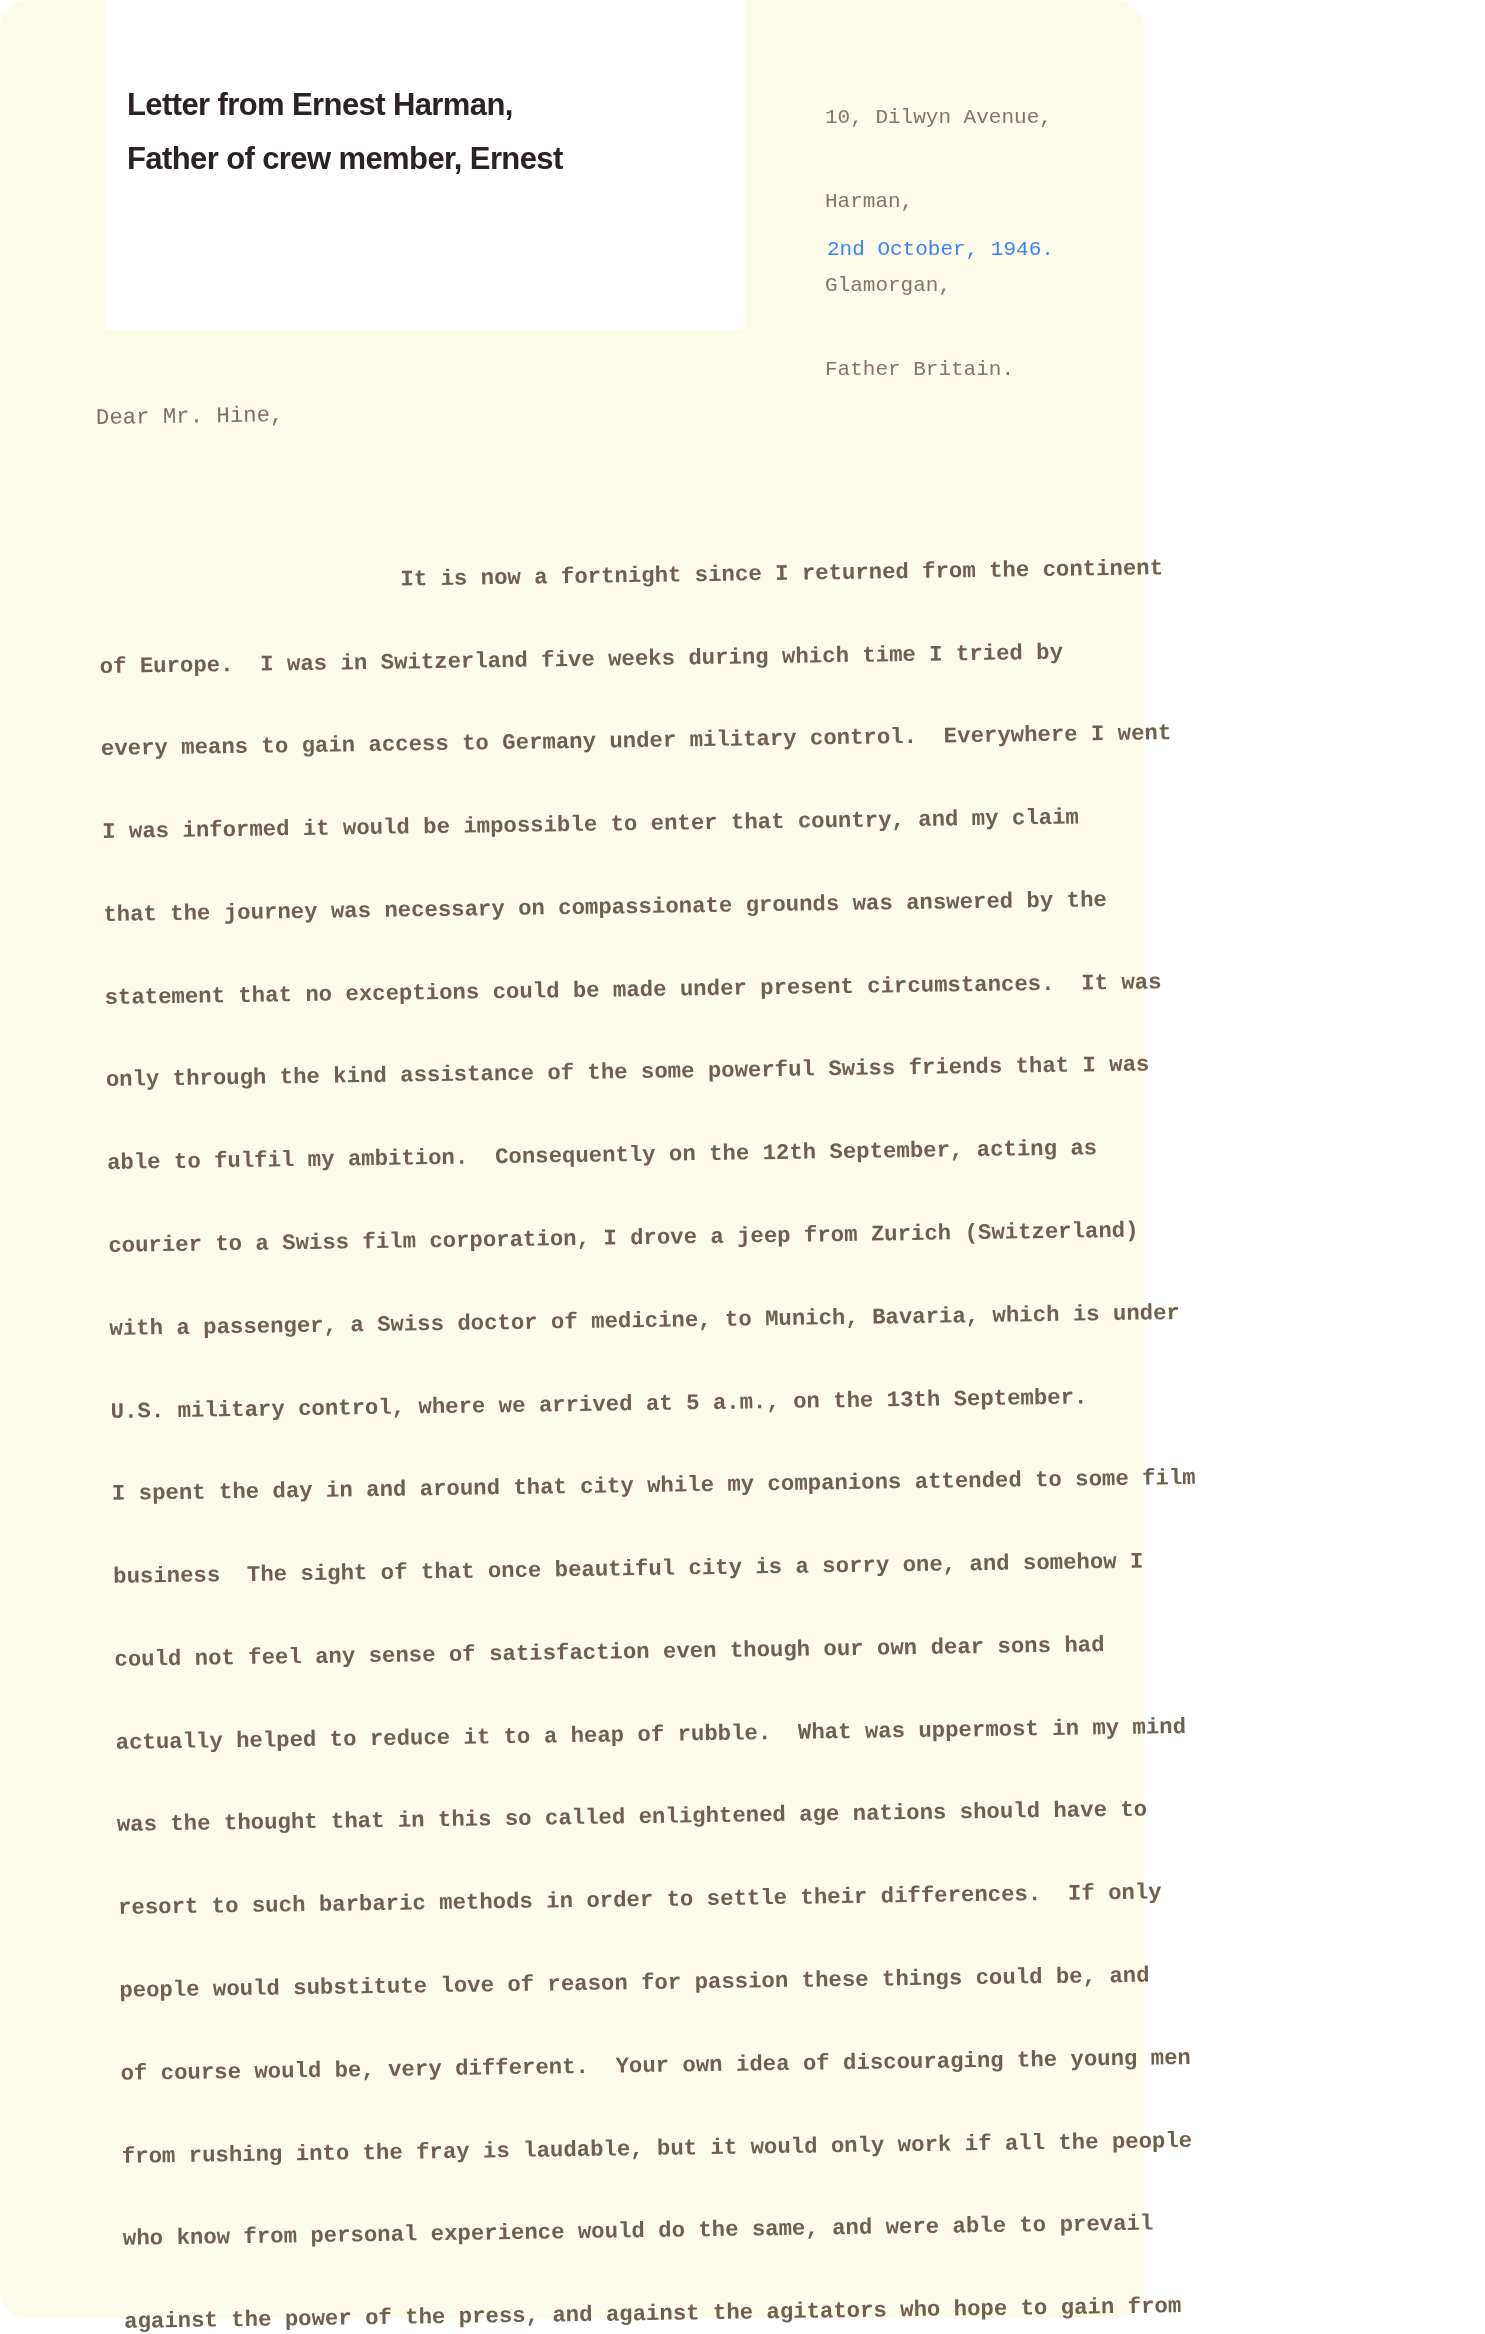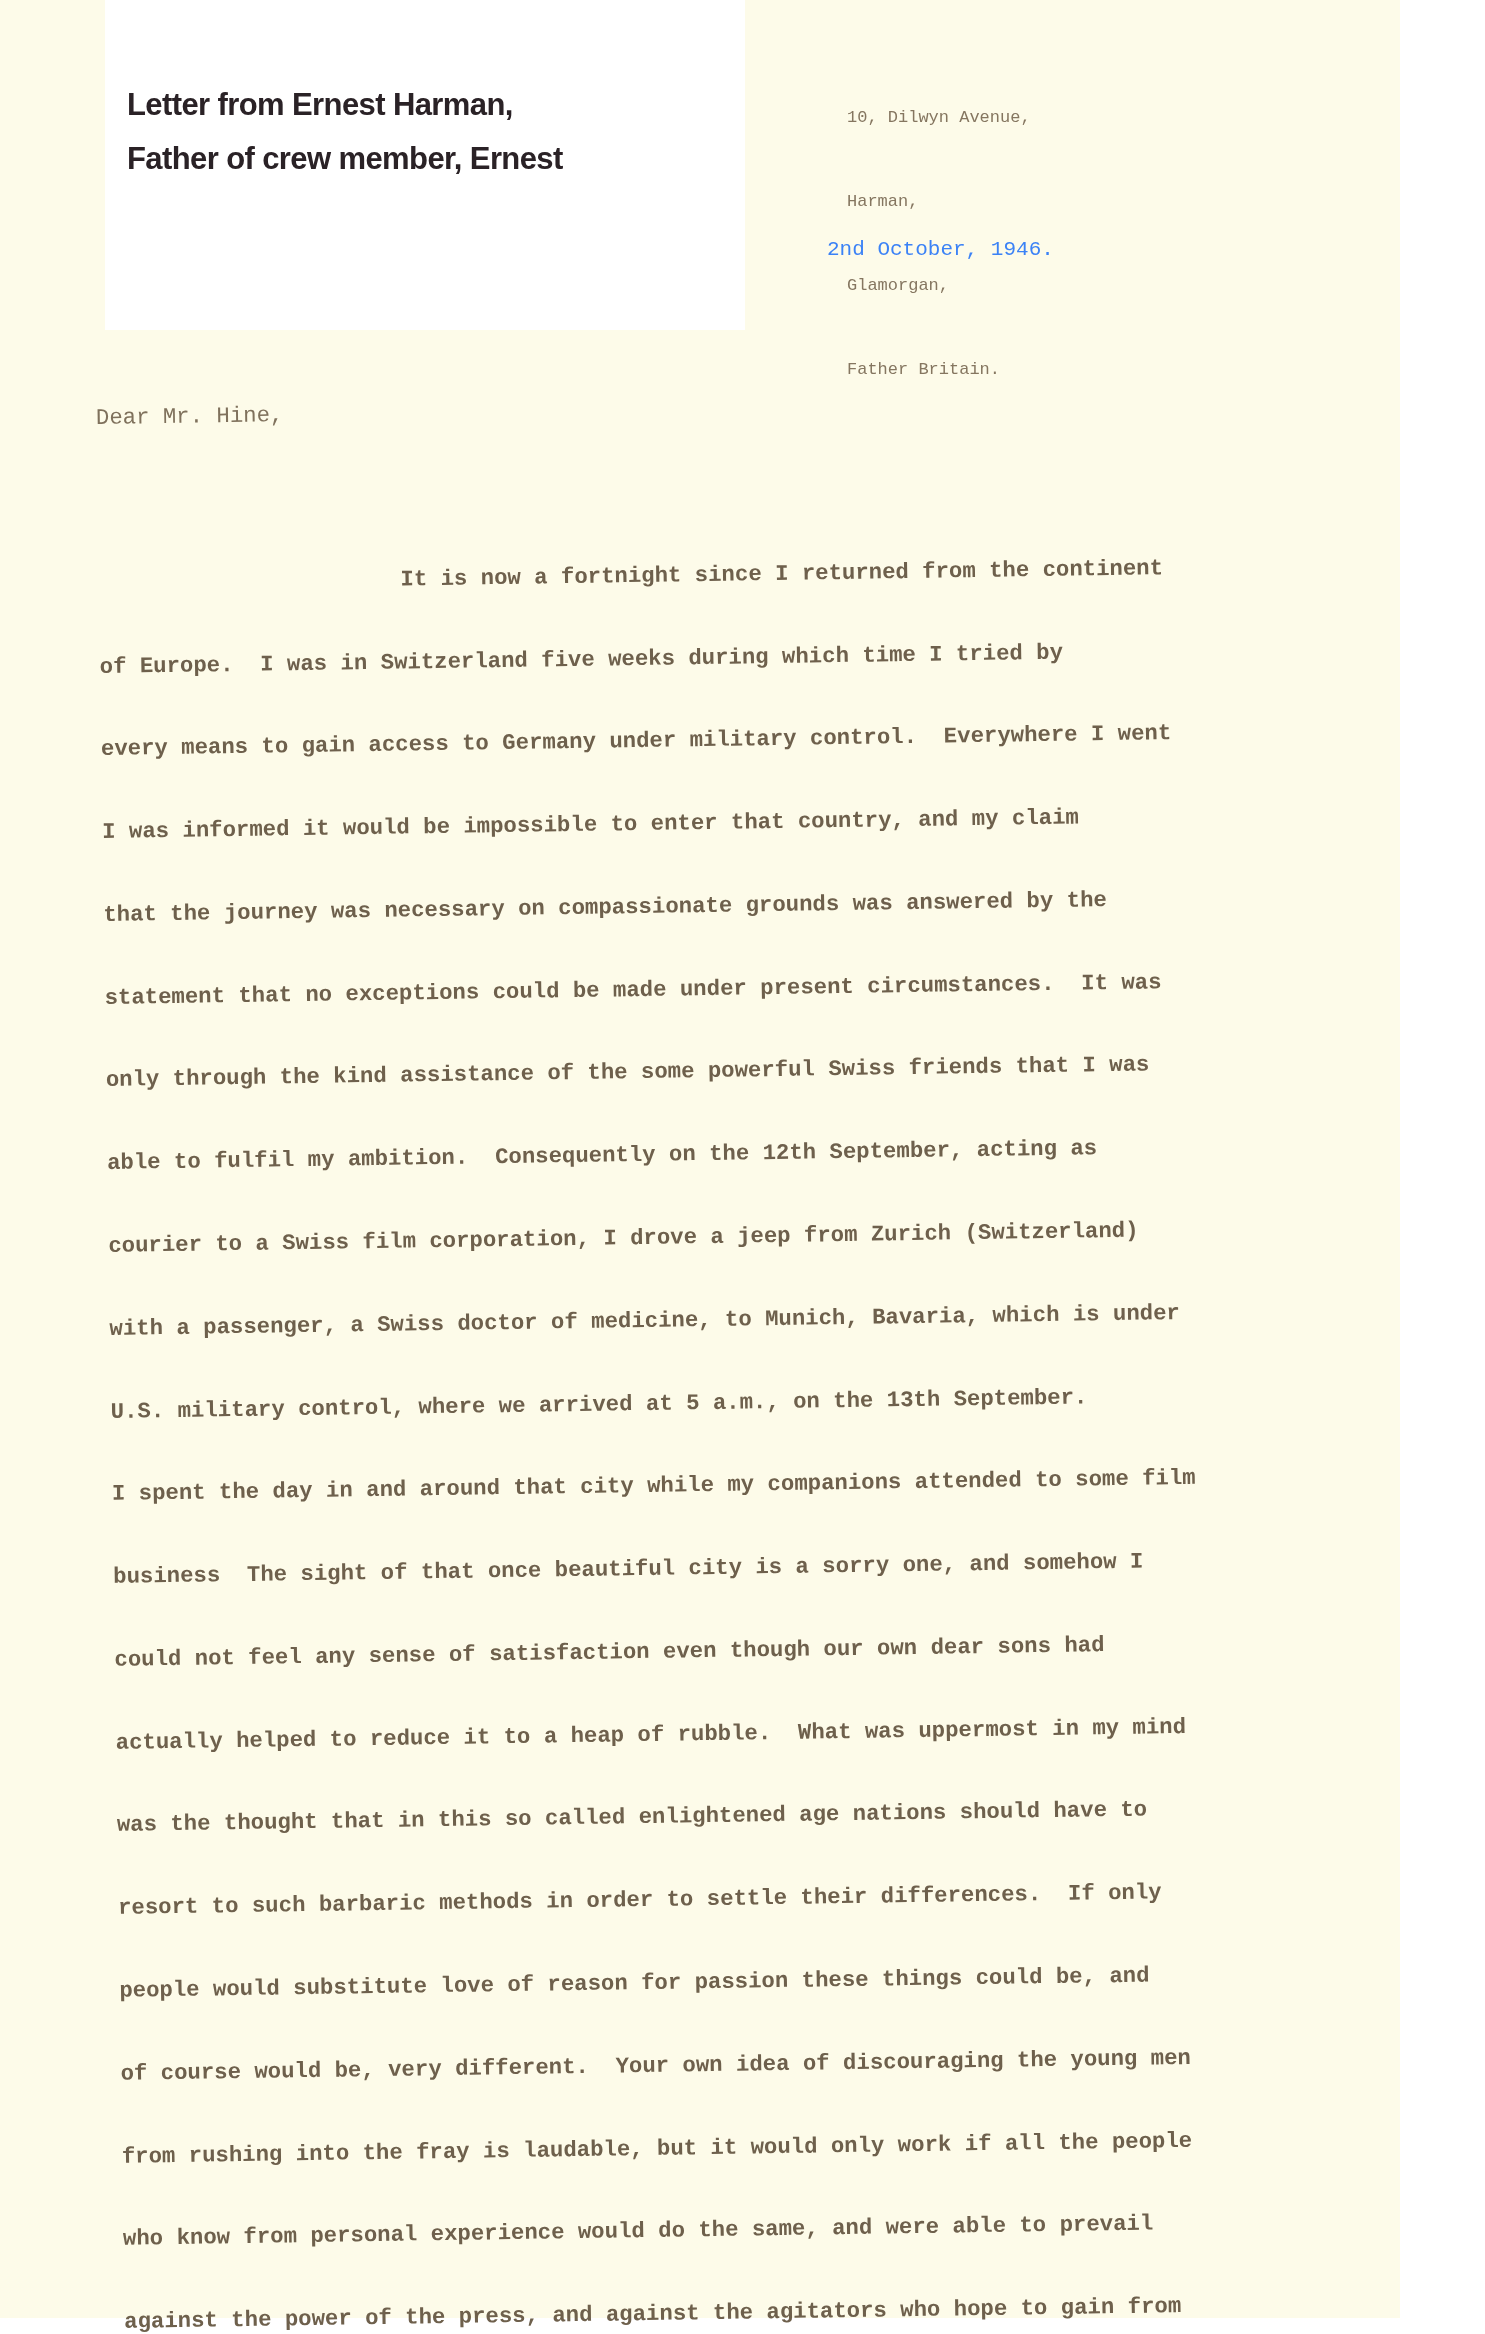--- a/index.html
+++ b/index.html
@@ -10,23 +10,24 @@
   body {
     width: 1485px;
     height: 2334px;
     position: relative;
     overflow: hidden;
   }
   .paper {
     position: absolute;
     left: 0;
     top: 0;
-    width: 1400px;
+    width: 1144px;
     height: 2318px;
     background: #fdfbe9;
+    border-radius: 28px;
   }
   .caption-box {
     position: absolute;
     left: 105px;
     top: 0;
     width: 640px;
     height: 330px;
     background: #ffffff;
   }
   .caption {
@@ -42,23 +43,23 @@
     letter-spacing: -0.6px;
   }
   .caption span { display: block; white-space: nowrap; }
   .typed {
     font-family: "Liberation Mono", "DejaVu Sans Mono", monospace;
     color: #6e604c;
     white-space: pre;
   }
   .address {
     position: absolute;
-    left: 847px;
+    left: 825px;
     top: 48px;
-    font-size: 17px;
+    font-size: 21px;
     line-height: 28px;
     color: #857660;
   }
   .address span { display: block; }
   .date {
     position: absolute;
     left: 827px;
     top: 238px;
     font-size: 21px;
     color: #3b82f6;

